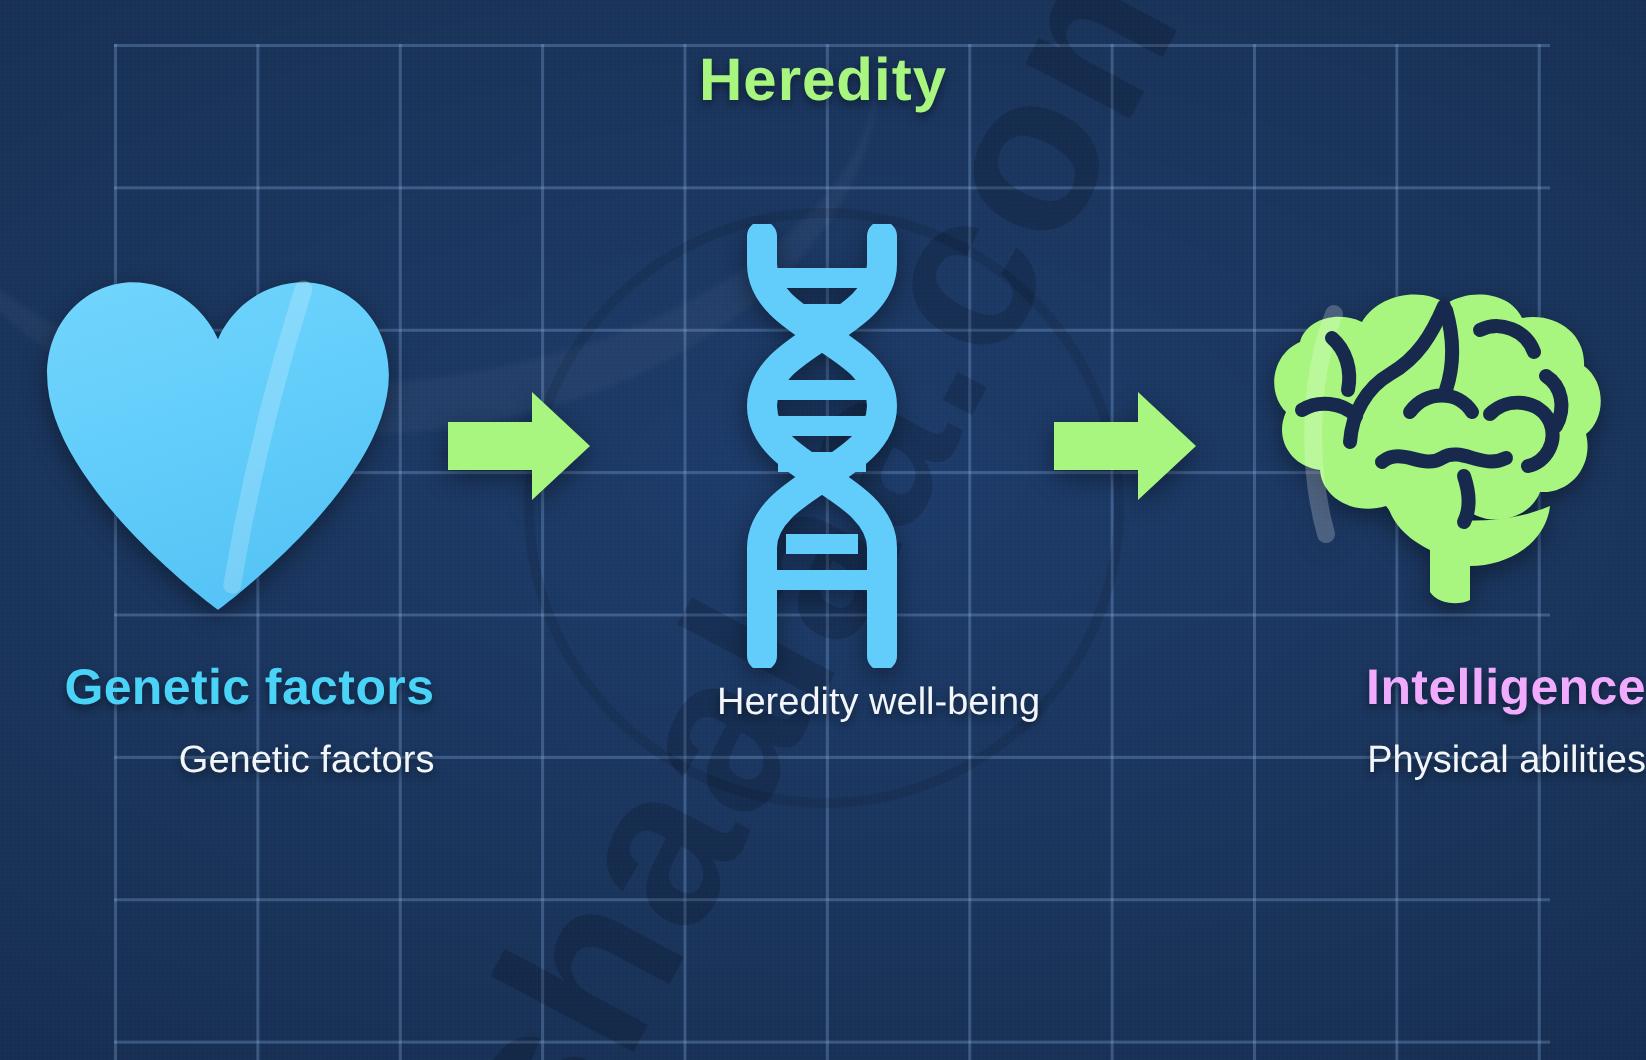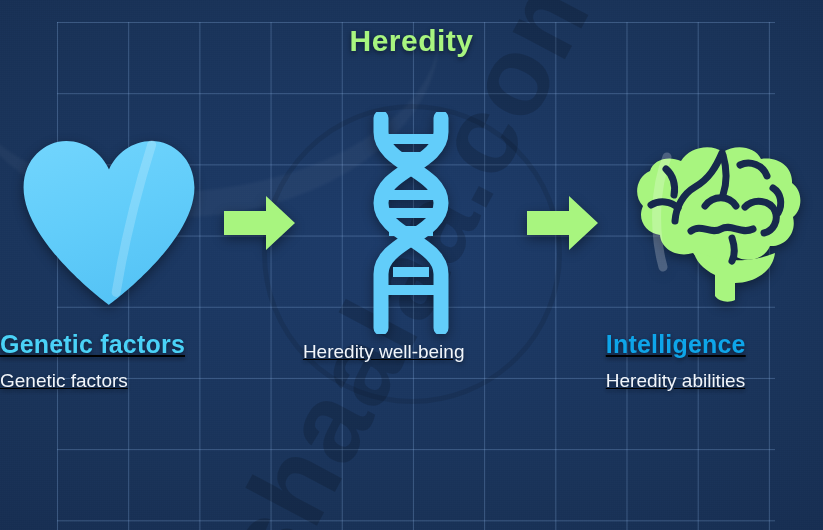--- a/index.html
+++ b/index.html
@@ -126,33 +126,32 @@
   .captions {
     position: absolute;
     left: 0;
     right: 0;
     top: 330px;
     display: flex;
     justify-content: center;
   }
   .cap-col {
     width: 218px;
-    text-align: left;
-    text-decoration: underline;
+    text-align: right;
   }
   .cap-gap { width: 86px; }
   .cap-head {
     font-size: 25px;
     font-weight: 700;
     letter-spacing: .2px;
     text-shadow: 0 2px 4px rgba(0,0,0,.45);
     white-space: nowrap;
   }
   .cap-head.cyan  { color: #4ad2f7; }
-  .cap-head.green { color: #0ea5e9; }
+  .cap-head.green { color: #f0abfc; }
   .cap-sub {
     margin-top: 11px;
     font-size: 19px;
     font-weight: 400;
     color: #f2f6fb;
     text-shadow: 0 2px 4px rgba(0,0,0,.45);
     white-space: nowrap;
   }
 </style>
 </head>
@@ -280,18 +279,18 @@
     <div class="cap-gap"></div>
 
     <div class="cap-col">
       <div class="cap-sub">Heredity well-being</div>
     </div>
 
     <div class="cap-gap"></div>
 
     <div class="cap-col">
       <div class="cap-head green">Intelligence</div>
-      <div class="cap-sub">Heredity abilities</div>
+      <div class="cap-sub">Physical abilities</div>
     </div>
 
   </div>
 
 </div>
 
 </body></html>

